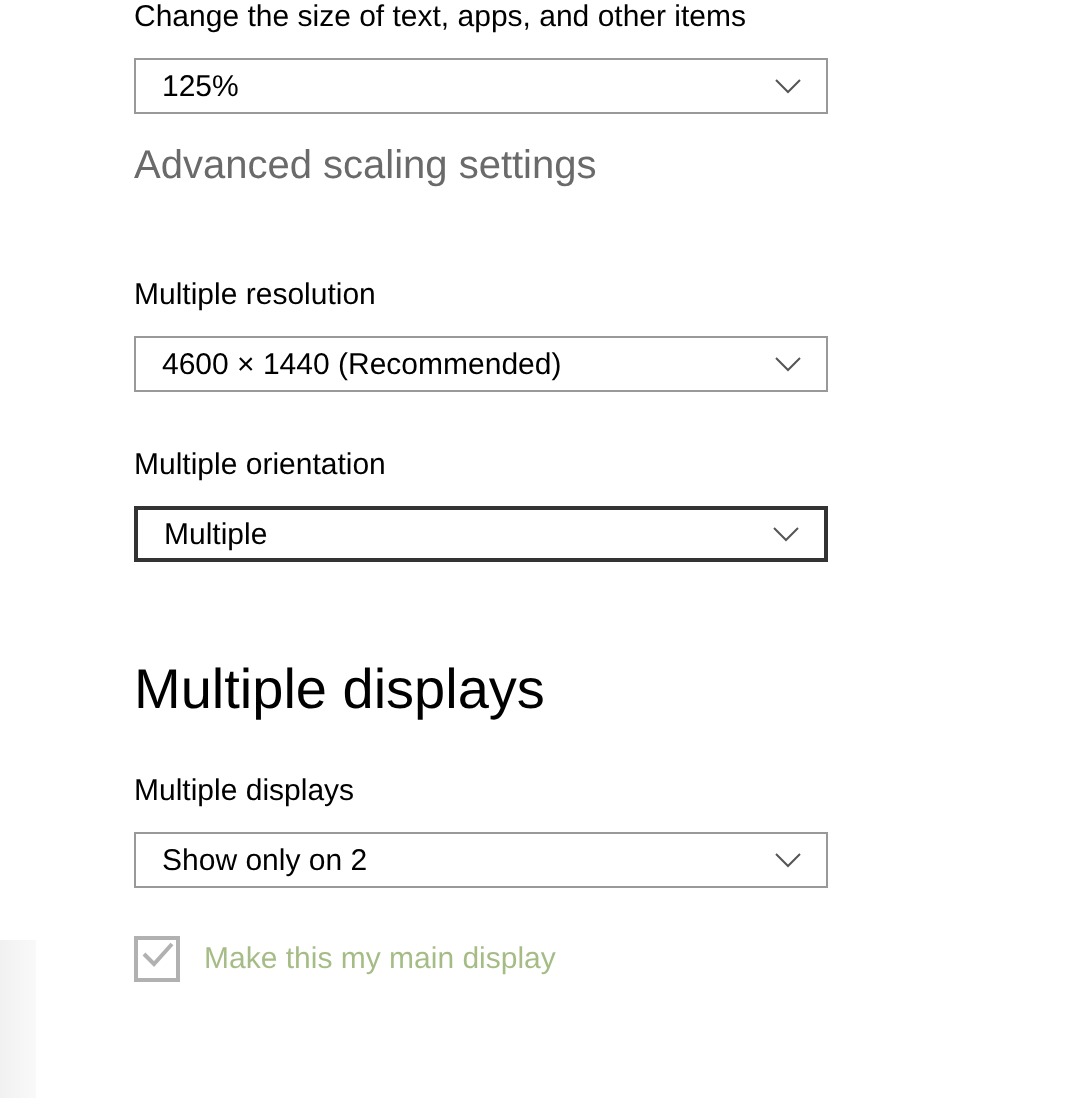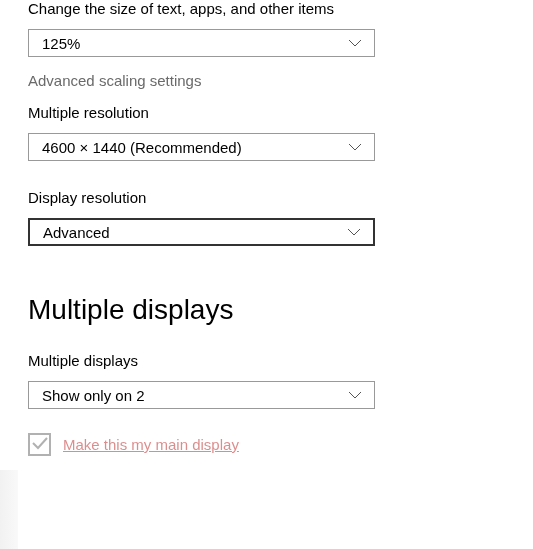--- a/index.html
+++ b/index.html
@@ -19,36 +19,36 @@
     .left-edge {
       position: absolute;
       left: 0;
       top: 470px;
       width: 18px;
       height: 79px;
       background: linear-gradient(to right, #e8e8e8, #f5f5f5);
       opacity: 0.6;
     }
     .content {
-      padding-left: 28px;
+      padding-left: 67px;
       padding-top: 0px;
     }
     .label {
       font-size: 15px;
       color: #000000;
       margin-bottom: 12px;
     }
     .label.first {
       margin-top: 0;
     }
     .link {
-      font-size: 15px;
+      font-size: 20px;
       color: #6a6a6a;
       margin-top: 15px;
-      margin-bottom: 15px;
+      margin-bottom: 44px;
       cursor: pointer;
     }
     .dropdown {
       width: 347px;
       height: 28px;
       border: 1px solid #999999;
       background: #ffffff;
       display: flex;
       align-items: center;
       justify-content: space-between;
@@ -94,22 +94,21 @@
       align-items: center;
       justify-content: center;
       background: #ffffff;
     }
     .checkmark svg {
       width: 16px;
       height: 14px;
     }
     .checkbox-label {
       font-size: 15px;
-      color: #b91c1c;
-      text-decoration: underline;
+      color: #4d7c0f;
     }
   </style>
 </head>
 <body>
 
 <div class="left-edge"></div>
 
 <div class="content">
 
   <div class="label first">Change the size of text, apps, and other items</div>
@@ -129,23 +128,23 @@
     <span>4600 × 1440 (Recommended)</span>
     <span class="chevron-icon">
       <svg viewBox="0 0 14 8">
           <path d="M1 1 L7 7 L13 1" stroke="#555" stroke-width="1" fill="none"></path>
         </svg>
     </span>
   </div>
 
   <div class="section-spacer"></div>
 
-  <div class="label">Display resolution</div>
+  <div class="label">Multiple orientation</div>
   <div class="dropdown thick">
-    <span>Advanced</span>
+    <span>Multiple</span>
     <span class="chevron-icon">
       <svg viewBox="0 0 14 8">
           <path d="M1 1 L7 7 L13 1" stroke="#555" stroke-width="1" fill="none"></path>
         </svg>
     </span>
   </div>
 
   <div class="section-header">Multiple displays</div>
 
   <div class="label">Multiple displays</div>

